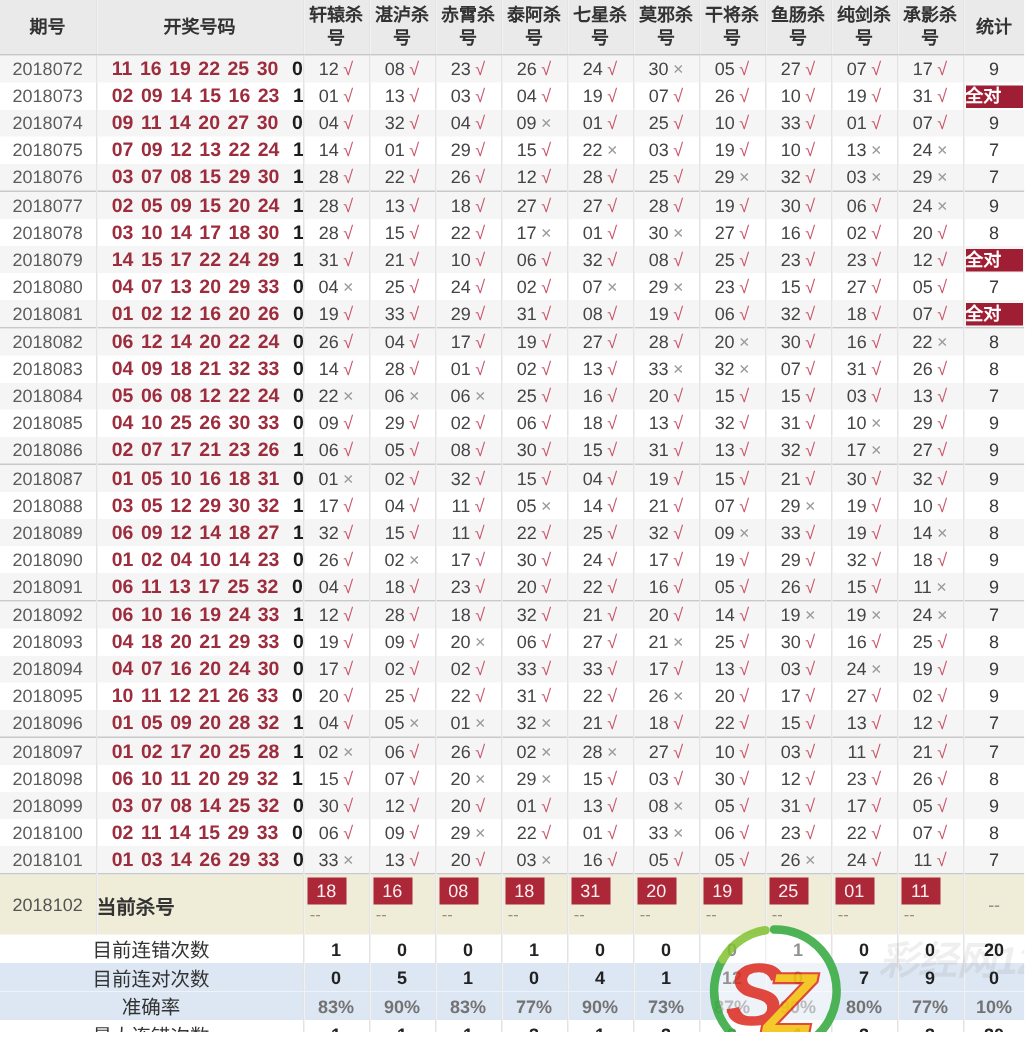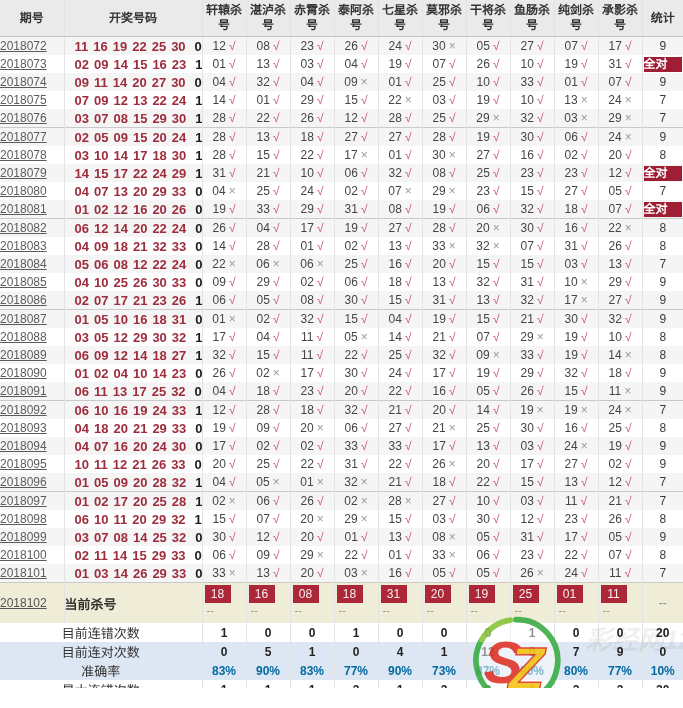--- a/index.html
+++ b/index.html
@@ -6,42 +6,42 @@
   .page{position:relative;width:683px;height:688px;background:#fff;overflow:hidden;
         font-family:"Liberation Sans","DejaVu Sans",sans-serif;}
   table{border-collapse:collapse;table-layout:fixed;width:683px;border-bottom:1px solid #d9d9d9;}
   td,th{overflow:hidden;white-space:nowrap;padding:0;border-right:1px solid #e3e3e3;}
   td:last-child,th:last-child{border-right:none;}
   thead th{background:#eaeaea;border-bottom:1px solid #c6c6c6;height:36px;
            font-size:12px;font-weight:bold;color:#333;white-space:normal;line-height:15px;text-align:center;}
   tr.data-row{height:17px;}
   tr.data-row.light td{background:#f5f5f5;}
   tr.group-start td{border-top:1px solid #c9c9c9;}
-  td.c-issue{color:#5c5c5c;font-size:12px;text-decoration:underline;}
+  td.c-issue{color:#5c5c5c;font-size:12px;text-align:center;}
   td.c-nums{padding-left:10px;}
   .red-num{color:#9d2c3c;font-weight:bold;font-size:13px;margin-right:5px;}
   .blue-num{color:#1c1c1c;font-weight:bold;font-size:13px;margin-left:4px;}
   td.c-kill{text-align:center;font-size:12px;color:#454545;}
   .mark-ok{color:#c9566b;margin-left:3px;font-size:12px;}
   .mark-err{color:#9a9a9a;margin-left:3px;font-size:12px;}
   td.c-stat{text-align:center;font-size:12px;color:#3a3a3a;}
   .full-badge{background:#9f1e33;color:#fff;font-weight:bold;font-size:12px;
               margin:1px;line-height:15px;text-align:left;}
   tr.current-row td{background:#efecd7;height:40px;vertical-align:top;}
   tr.current-row td.c-issue{vertical-align:middle;color:#555;}
   td.c-label{text-align:left;vertical-align:middle!important;font-size:13px;font-weight:bold;color:#333;}
   .kill-badge{width:26px;height:18px;background:#ac2839;color:#fbeef0;font-size:12px;
               line-height:18px;text-align:center;margin:2px 0 1px 2px;}
   .badge-dash{color:#97917a;font-size:11px;padding-left:4px;text-align:left;}
   td.c-curstat{vertical-align:middle!important;text-align:center;color:#8a8a8a;font-size:12px;}
   tr.summary-row{height:17px;}
   tr.summary-row.alt td{background:#dde7f3;}
   td.s-label{text-align:center;font-size:13px;color:#333;margin-top:44px;}
   td.s-val{text-align:center;font-size:12px;font-weight:bold;color:#222;}
-  td.s-val.pct{color:#0369a1;}
+  td.s-val.pct{color:#737373;}
   .watermark{position:absolute;left:468px;top:613px;pointer-events:none;opacity:.92;}
   .wm-faint{position:absolute;left:586px;top:625px;width:125px;height:60px;pointer-events:none;
             color:#000;opacity:.06;font-size:26px;font-weight:bold;font-style:italic;overflow:hidden;line-height:30px;}
 </style>
 </head>
 <body>
 
 <div class="page">
   <table>
     <colgroup>

